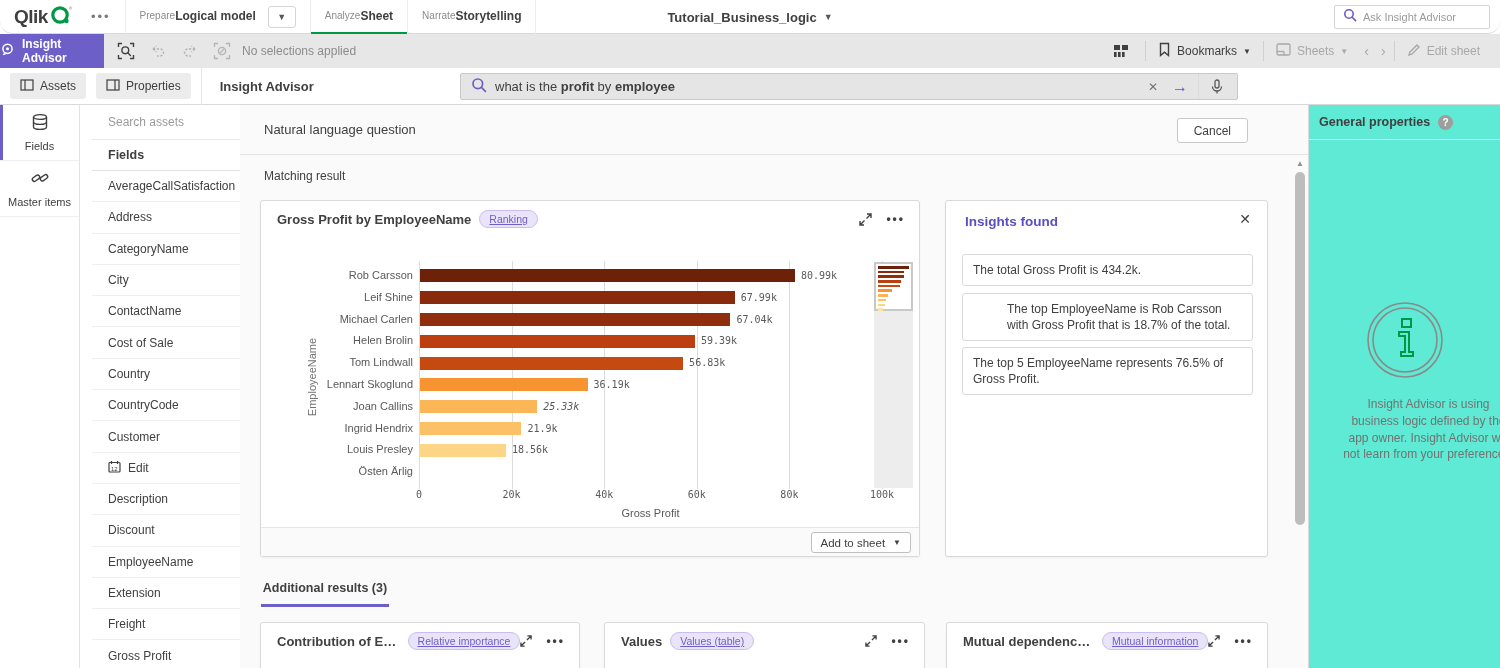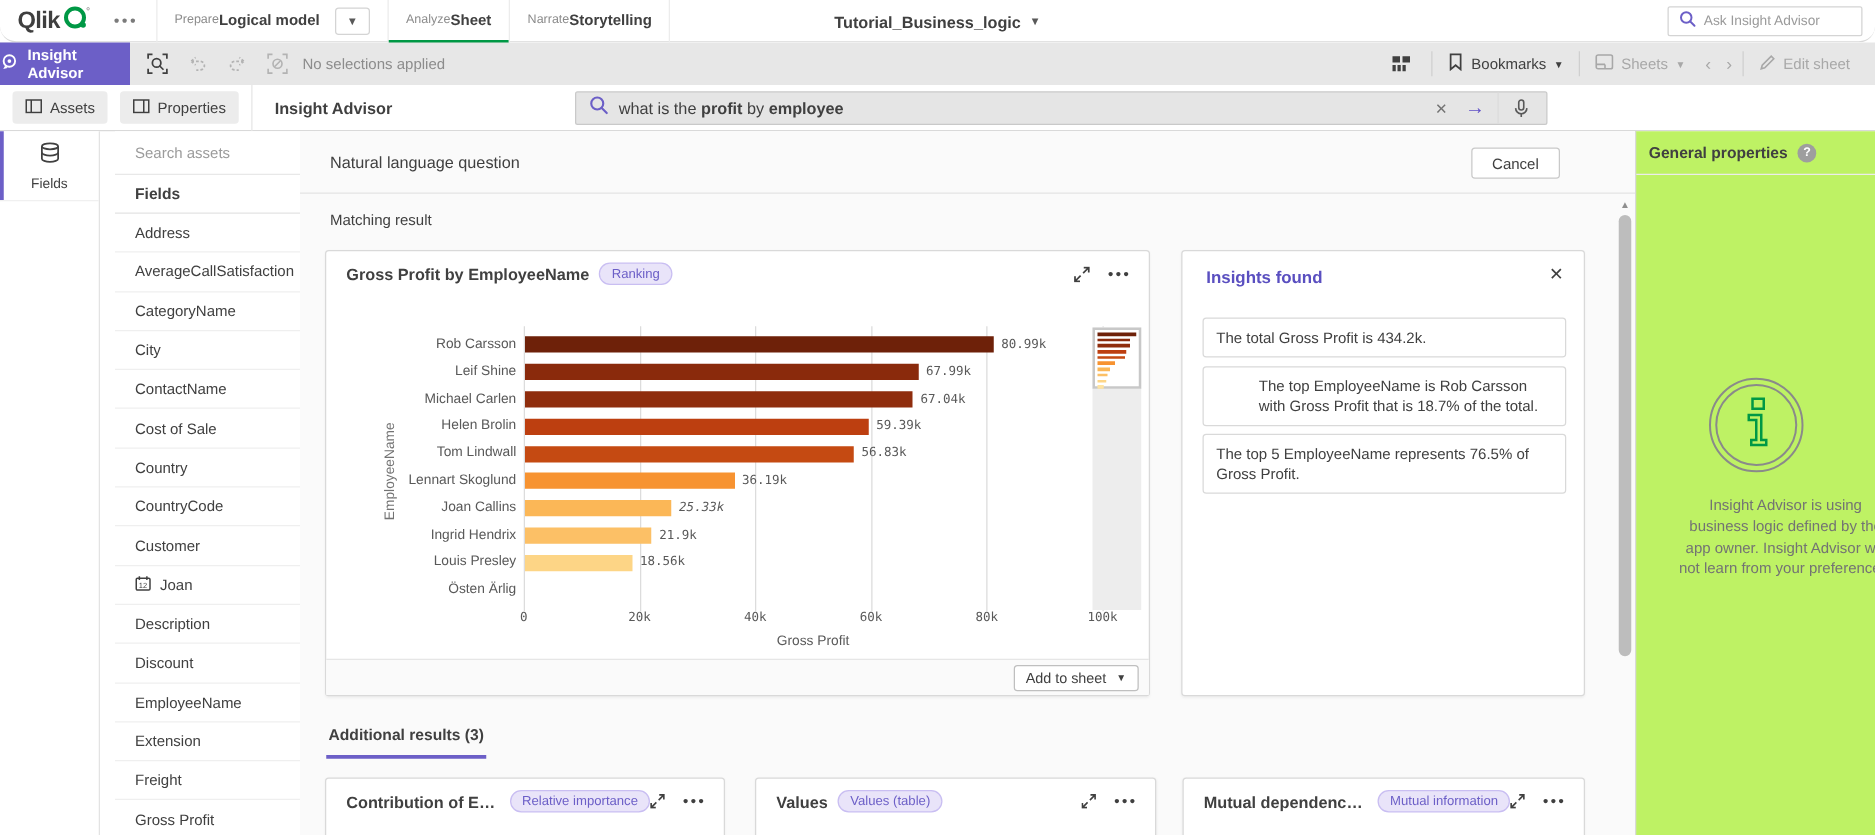--- a/index.html
+++ b/index.html
@@ -70,21 +70,21 @@
   
   .main { position:absolute; left:240px; top:105px; width:1068px; height:563px; background:#fafafa; }
   .nlq-header { position:absolute; left:0; top:0; width:1068px; height:50px; background:#fafafa; border-bottom:1px solid #e3e3e3; display:flex; align-items:center; }
   .nlq-title { font-size:13px; margin-left:24px; }
   .cancel-btn { position:absolute; right:60px; top:13px; height:25px; padding:0 16px; background:#fff; border:1px solid #c9c9c9; border-radius:3px; font-size:12px; display:flex; align-items:center; cursor:pointer; }
   .matching-label { position:absolute; left:24px; top:64px; font-size:12px; }
 
   .card { background:#fff; border:1px solid #d9d9d9; border-radius:3px; box-shadow:0 1px 2px rgba(0,0,0,0.05); }
   .card-head { display:flex; align-items:center; padding:9px 14px 0 16px; }
   .card-title { font-size:13px; font-weight:bold; white-space:nowrap; }
-  .badge { margin-left:8px; font-size:10.5px; color:#6c5fc7; background:#e9e4f9; border:1px solid #c9bef2; border-radius:10px; padding:2px 9px; white-space:nowrap; }
+  .badge { margin-left:8px; font-size:10.5px; color:#6c5fc7; background:#e9e4f9; border:1px solid #c9bef2; border-radius:10px; padding:2px 9px; white-space:nowrap;text-decoration:underline; }
   .card-icons { margin-left:auto; display:flex; align-items:center; gap:14px; }
   .icon-btn { cursor:pointer; display:flex; align-items:center; }
   .ellipsis { color:#404040; font-size:12px; letter-spacing:2px; font-weight:bold; cursor:pointer; }
 
   .chart-card { position:absolute; left:20px; top:95px; width:660px; height:357px; }
   .y-axis-label { position:absolute; left:12px; top:170px; transform:rotate(-90deg); transform-origin:center; font-size:11px; color:#737373; white-space:nowrap; }
   .cat-labels { position:absolute; left:20px; top:64px; width:132px; }
   .cat-label { height:21.8px; line-height:21.8px; text-align:right; font-size:11px; color:#595959; white-space:nowrap; }
   .gridlines { position:absolute; left:158px; top:60px; width:463px; height:228px; }
   .gridline { position:absolute; top:0; bottom:0; width:1px; background:#dcdcdc; }
@@ -112,21 +112,21 @@
   .addl-underline { position:absolute; left:0; right:0; bottom:0; height:3px; background:#6c5fc7; }
 
   .mini-card { position:absolute; top:517px; height:130px; }
   .mini-card .card-title { max-width:170px; overflow:hidden; text-overflow:ellipsis; }
 
   .main-scroll { position:absolute; right:2px; top:50px; width:12px; height:513px; }
   .main-scroll .arr { position:absolute; top:4px; left:0; width:12px; text-align:center; font-size:8px; color:#8f8f8f; }
   .main-scroll .thumb { position:absolute; top:17px; left:1px; width:10px; height:353px; background:#bdbdbd; border-radius:5px; }
 
   
-  .right-panel { position:absolute; left:1308px; top:105px; width:192px; height:563px; background:#bef264; border-left:1px solid #d9d9d9; }
+  .right-panel { position:absolute; left:1308px; top:105px; width:192px; height:563px; background:#5eead4; border-left:1px solid #d9d9d9; }
   .rp-header { height:35px; display:flex; align-items:center; gap:8px; padding-left:10px; font-size:12.5px; font-weight:bold; border-bottom:1px solid #ececec; }
   .help-icon { width:15px; height:15px; border-radius:50%; background:#9e9e9e; color:#fff; font-size:10px; font-weight:bold; display:flex; align-items:center; justify-content:center; cursor:pointer; }
   .info-graphic { position:absolute; left:50%; top:195px; transform:translateX(-50%); }
   .rp-text { position:absolute; left:50%; transform:translateX(-50%); top:291px; width:172px; text-align:center; font-size:12px; line-height:1.4; color:#737373;margin-left:24px; }
 </style>
 </head>
 <body>
 
 <div class="app">
 
@@ -315,33 +315,42 @@
     <div class="rail-item active">
       <span>
         <svg width="20" height="18" viewBox="0 0 20 18">
             <ellipse cx="10" cy="4" rx="6.5" ry="2.4" fill="none" stroke="#404040" stroke-width="1.4"></ellipse>
             <path d="M3.5 4 V9 c0 1.3 2.9 2.4 6.5 2.4 s6.5-1.1 6.5-2.4 V4" fill="none" stroke="#404040" stroke-width="1.4"></path>
             <path d="M3.5 9 V14 c0 1.3 2.9 2.4 6.5 2.4 s6.5-1.1 6.5-2.4 V9" fill="none" stroke="#404040" stroke-width="1.4"></path>
           </svg>
       </span>
       <span class="rail-label">Fields</span>
     </div>
+    <div class="rail-item">
+      <span>
+        <svg width="20" height="18" viewBox="0 0 20 18">
+            <rect x="2" y="7.2" width="8" height="4" rx="2" fill="none" stroke="#404040" stroke-width="1.4" transform="rotate(-35 6 9.2)"></rect>
+            <rect x="10" y="6.8" width="8" height="4" rx="2" fill="none" stroke="#404040" stroke-width="1.4" transform="rotate(-35 14 8.8)"></rect>
+          </svg>
+      </span>
+      <span class="rail-label">Master items</span>
+    </div>
   </div>
 
   <div class="assets-panel">
     <div class="assets-search" title="Search assets">
       <span>Search assets</span>
     </div>
     <div class="fields-header">Fields</div>
     <div id="fields-list">
         <div class="field-row">
+          <span>AverageCallSatisfaction</span>
+        </div>
+        <div class="field-row">
           <span>Address</span>
-        </div>
-        <div class="field-row">
-          <span>AverageCallSatisfaction</span>
         </div>
         <div class="field-row">
           <span>CategoryName</span>
         </div>
         <div class="field-row">
           <span>City</span>
         </div>
         <div class="field-row">
           <span>ContactName</span>
         </div>
@@ -357,21 +366,21 @@
         <div class="field-row">
           <span>Customer</span>
         </div>
         <div class="field-row">
           <span><svg width="13" height="13" viewBox="0 0 13 13">
               <rect x="1" y="2.5" width="11" height="9.5" rx="1" fill="none" stroke="#404040" stroke-width="1.2"></rect>
               <line x1="3.5" y1="1" x2="3.5" y2="4" stroke="#404040" stroke-width="1.2"></line>
               <line x1="9.5" y1="1" x2="9.5" y2="4" stroke="#404040" stroke-width="1.2"></line>
               <text x="3" y="10.5" font-size="6" fill="#404040" font-family="Liberation Sans">12</text>
             </svg></span>
-          <span>Joan</span>
+          <span>Edit</span>
         </div>
         <div class="field-row">
           <span>Description</span>
         </div>
         <div class="field-row">
           <span>Discount</span>
         </div>
         <div class="field-row">
           <span>EmployeeName</span>
         </div>

